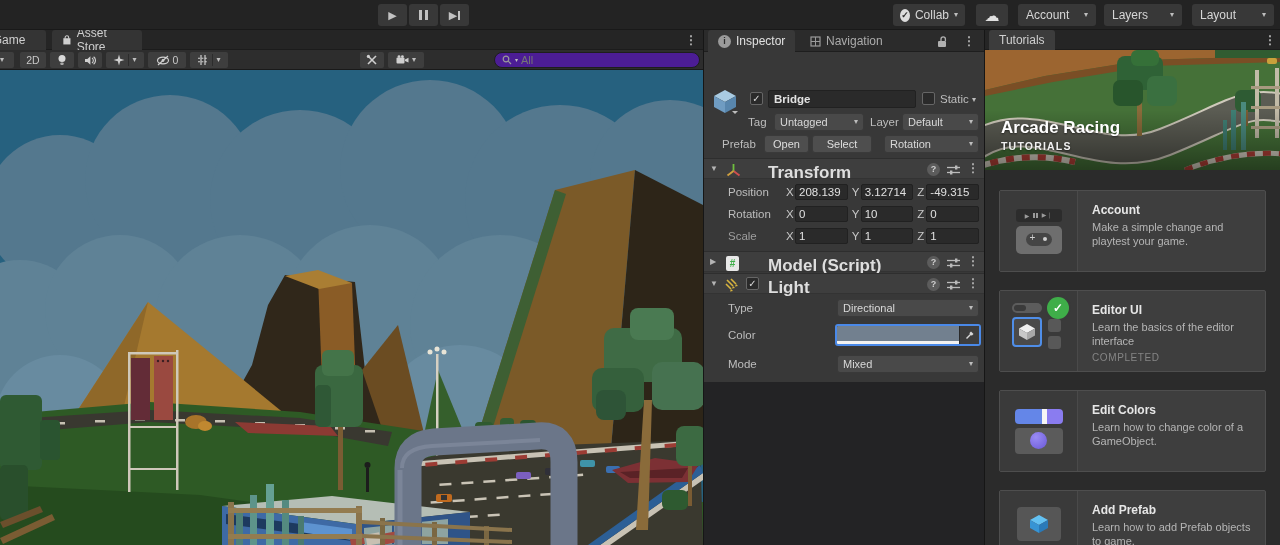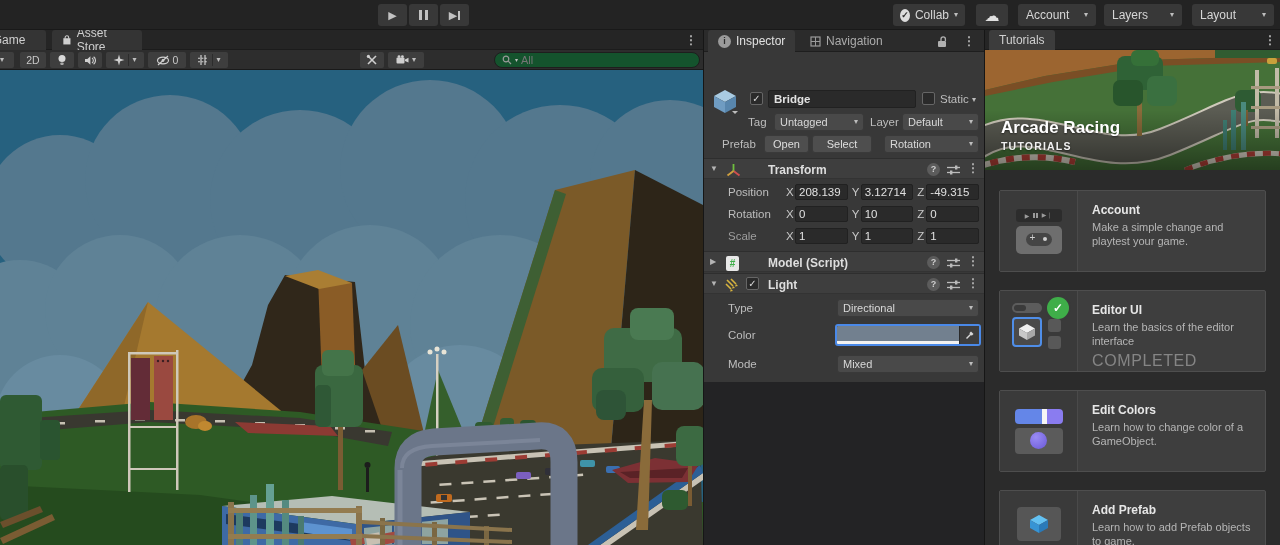--- a/index.html
+++ b/index.html
@@ -22,40 +22,40 @@
   .collab-check { width:13px; height:13px; border-radius:50%; background:#dcdcdc; color:#2b2b2b; font-size:9px; font-weight:bold; display:flex; align-items:center; justify-content:center; }
   .cloudg { font-size:15px; color:#e0e0e0; line-height:1; }
   
   #gamepanel { position:absolute; left:0; top:30px; width:703px; height:515px; overflow:hidden; background:#262626; }
   .tabstrip { position:absolute; left:0; top:0; width:100%; height:20px; background:#252525; border-bottom:1px solid #1c1c1c; }
   .tab { position:absolute; top:0; height:20px; background:#343434; display:flex; align-items:center; justify-content:center; gap:5px; font-size:12px; color:#cfcfcf; padding:0 10px; border-radius:3px 3px 0 0; }
   .kebab { position:absolute; top:3px; width:14px; text-align:center; color:#b5b5b5; font-size:12px; font-weight:bold; letter-spacing:0; cursor:default; }
   #gametoolbar { position:absolute; left:0; top:20px; width:100%; height:20px; background:#2d2d2d; border-bottom:1px solid #1a1a1a; }
   .gbtn { position:absolute; top:2px; height:16px; background:#3e3e3e; border-radius:2px; display:flex; align-items:center; justify-content:center; gap:3px; font-size:10.5px; color:#c8c8c8; padding:0 4px; }
   .gbtn .sep { width:1px; height:12px; background:#2c2c2c; }
-  .searchbox { position:absolute; left:494px; top:2px; width:206px; height:16px; background:#14532d; border:1px solid #1e1e1e; border-radius:8px; display:flex; align-items:center; gap:3px; padding:0 7px; }
+  .searchbox { position:absolute; left:494px; top:2px; width:206px; height:16px; background:#4c1d95; border:1px solid #1e1e1e; border-radius:8px; display:flex; align-items:center; gap:3px; padding:0 7px; }
   .searchbox input { background:transparent; border:none; outline:none; color:#9a9a9a; font-size:11px; width:150px; font-family:"Liberation Sans",sans-serif; }
   #sceneview { position:absolute; left:0; top:40px; width:703px; height:475px; }
   
   #inspector { position:absolute; left:703px; top:30px; width:281px; height:515px; background:#232323; border-left:1px solid #161616; overflow:hidden; }
   #insp-tabs { position:absolute; left:0; top:0; width:100%; height:22px; background:#2b2b2b; border-bottom:1px solid #1e1e1e; }
   .itab { position:absolute; top:0; height:22px; display:flex; align-items:center; gap:5px; font-size:12px; padding:0 10px; border-radius:3px 3px 0 0; }
   .itab.active { background:#383838; color:#e0e0e0; }
   .itab.idle { color:#ababab; }
   #insp-content { position:absolute; left:0; top:22px; width:100%; height:330px; background:#383838; }
   .irow { position:absolute; display:flex; align-items:center; }
   .ilabel { font-size:11.5px; color:#bdbdbd; }
   .chk { width:13px; height:13px; background:#2a2a2a; border:1px solid #666; border-radius:2px; color:#d8d8d8; font-size:10px; line-height:11px; text-align:center; }
   .chk.off { color:transparent; }
   .namefield { position:absolute; height:18px; background:#2a2a2a; border:1px solid #212121; border-radius:2px; color:#e2e2e2; font-size:11.5px; font-weight:bold; padding:0 5px; font-family:"Liberation Sans",sans-serif; outline:none; }
   .dd { background:#494949; border:1px solid #393939; border-radius:3px; height:18px; display:flex; align-items:center; justify-content:space-between; font-size:11px; color:#d8d8d8; padding:0 5px; }
   .ubtn { background:#4e4e4e; border:1px solid #3a3a3a; border-radius:3px; height:18px; display:flex; align-items:center; justify-content:center; font-size:11px; color:#dedede; }
   .comp-header { position:absolute; left:0; width:100%; height:21px; background:#3e3e3e; border-top:1px solid #2e2e2e; border-bottom:1px solid #333; }
   .fold { position:absolute; left:6px; top:6px; font-size:8px; color:#b4b4b4; line-height:1; }
-  .ctitle { position:absolute; top:4px; font-size:12px; font-weight:bold; color:#dedede; }
+  .ctitle { position:absolute; top:4px; font-size:17px; font-weight:bold; color:#dedede; }
   .hicon { position:absolute; top:4px; }
   .helpdot { position:absolute; top:4px; width:13px; height:13px; border-radius:50%; background:#5c5c5c; color:#cfcfcf; font-size:9px; font-weight:bold; text-align:center; line-height:13px; }
   .nfield { background:#2a2a2a; border:1px solid #212121; border-radius:2px; height:16px; color:#e0e0e0; font-size:11.5px; padding:0 3px; flex:1; overflow:hidden; white-space:nowrap; line-height:15px; }
   .axis { width:9px; font-size:11.5px; color:#c8c8c8; text-align:left; }
   .colorfield { position:absolute; height:22px; border:2px solid #4a89e8; border-radius:3px; background:#2a2a2a; display:flex; overflow:hidden; }
   .swatch { flex:1; position:relative; background:#72808f; }
   .swatch .alpha { position:absolute; left:0; bottom:0; width:100%; height:3px; background:#f2f2f2; }
   .eyedrop { width:20px; background:#3e3e3e; border-left:1px solid #2a2a2a; display:flex; align-items:center; justify-content:center; }
   #insp-empty { position:absolute; left:0; top:352px; width:100%; height:163px; background:#232325; }
   
@@ -63,21 +63,21 @@
   #tut-tabs { position:absolute; left:0; top:0; width:100%; height:20px; background:#252525; border-bottom:1px solid #1c1c1c; }
   #hero { position:absolute; left:0; top:20px; width:296px; height:120px; overflow:hidden; }
   .hero-title { position:absolute; left:16px; top:68px; font-size:17px; font-weight:bold; color:#ffffff; text-shadow:0 1px 2px rgba(0,0,0,.5); }
   .hero-sub { position:absolute; left:16px; top:90px; font-size:10.5px; font-weight:bold; color:#f0f0f0; letter-spacing:1.2px; text-shadow:0 1px 2px rgba(0,0,0,.5); }
   #cards { position:absolute; left:0; top:140px; width:100%; padding:20px 14px; display:flex; flex-direction:column; gap:18px; }
   .card { display:flex; height:82px; background:#3e3e3e; border:1px solid #4e4e4e; border-radius:2px; }
   .thumb { width:78px; flex:0 0 78px; border-right:1px solid #4a4a4a; background:#3a3a3a; display:flex; flex-direction:column; align-items:center; justify-content:center; gap:4px; position:relative; }
   .cbody { flex:1; padding:12px 12px 0 14px; }
   .ctitle2 { font-size:12px; font-weight:bold; color:#e6e6e6; margin-bottom:3px; }
   .cdesc { font-size:11px; color:#b5b5b5; line-height:1.3; }
-  .cstatus { font-size:16px; color:#858585; letter-spacing:.6px; margin-top:3px; }
+  .cstatus { font-size:10px; color:#858585; letter-spacing:.6px; margin-top:3px; }
   .minibar { width:46px; height:13px; background:#2c2c2c; border-radius:3px; display:flex; align-items:center; justify-content:center; gap:4px; color:#9a9a9a; font-size:6px; }
   .minibar .mb { display:flex; gap:1.5px; } .minibar .mb i { width:1.5px; height:5px; background:#9a9a9a; display:block; }
   .gamepadbox { width:46px; height:28px; background:#6e6e6e; border-radius:5px; display:flex; align-items:center; justify-content:center; }
   .gpad { width:26px; height:13px; background:#454545; border-radius:7px; position:relative; }
   .gpad::before { content:"+"; position:absolute; left:4px; top:-1px; color:#cfcfcf; font-size:10px; }
   .gpad::after { content:""; position:absolute; right:5px; top:4px; width:4px; height:4px; border-radius:50%; background:#cfcfcf; }
   .togglepill { position:absolute; left:12px; top:12px; width:30px; height:10px; background:#5c5c5c; border-radius:5px; }
   .togglepill::before { content:""; position:absolute; left:2px; top:2px; width:12px; height:6px; border-radius:3px; background:#3a3a3a; }
   .checkbadge { position:absolute; right:8px; top:6px; width:22px; height:22px; border-radius:50%; background:#3fae49; color:#fff; font-size:12px; font-weight:bold; text-align:center; line-height:22px; box-shadow:0 0 0 2px #3a3a3a; }
   .cubebox { position:absolute; left:12px; top:26px; width:30px; height:30px; background:#4a4a4a; border:2px solid #4f8ee8; border-radius:4px; display:flex; align-items:center; justify-content:center; }

